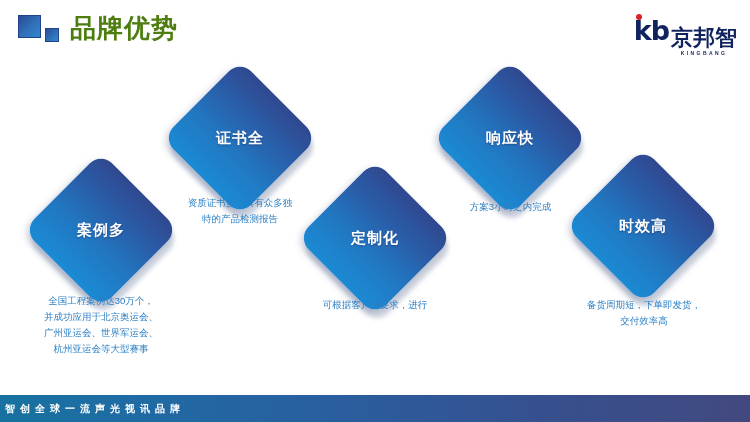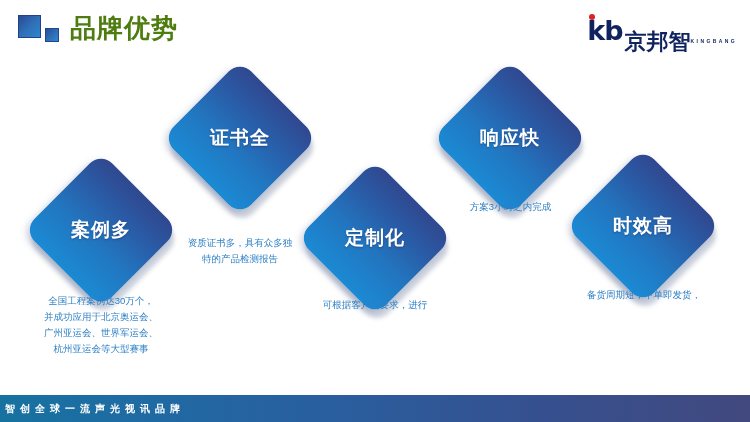--- a/index.html
+++ b/index.html
@@ -95,21 +95,21 @@
     left: 2px;
     top: -3px;
     width: 6px;
     height: 6px;
     border-radius: 50%;
     background: #d8232a;
   }
 
   .logo-cn-wrap {
     display: flex;
-    flex-direction: row;
+    flex-direction: column;
     align-items: center;
     justify-content: flex-end;
     margin-top: 20px;
   }
 
   .logo-cn {
     font-size: 22px;
     font-weight: bold;
     color: #10235e;
     line-height: 23px;
@@ -159,21 +159,21 @@
 
   .diamond-label {
     position: absolute;
     left: 0;
     top: 0;
     width: 110px;
     height: 110px;
     display: flex;
     align-items: center;
     justify-content: center;
-    font-size: 19px;
+    font-size: 15px;
     font-weight: bold;
     color: #ffffff;
     letter-spacing: 1px;
     text-shadow: 0 1px 2px rgba(20,40,90,0.45);
     white-space: nowrap;
     z-index: 3;
   }
 
   
   .caption {
@@ -240,21 +240,21 @@
     <div>并成功应用于北京奥运会、</div>
     <div>广州亚运会、世界军运会、</div>
     <div>杭州亚运会等大型赛事</div>
   </div>
 
   <div class="diamond-wrap" style="left:185px; top:83px;">
     <div class="diamond-shadow"></div>
     <div class="diamond"></div>
     <div class="diamond-label">证书全</div>
   </div>
-  <div class="caption" style="left:170px; top:195px; width:140px;margin-top:40px;">
+  <div class="caption" style="left:170px; top:195px; width:140px;">
     <div>资质证书多，具有众多独</div>
     <div>特的产品检测报告</div>
   </div>
 
   <div class="diamond-wrap" style="left:320px; top:183px;">
     <div class="diamond-shadow"></div>
     <div class="diamond"></div>
     <div class="diamond-label">定制化</div>
   </div>
   <div class="caption" style="left:305px; top:297px; width:140px;">
@@ -268,21 +268,22 @@
   </div>
   <div class="caption" style="left:443px; top:199px; width:135px;">
     <div>方案3小时之内完成</div>
   </div>
 
   <div class="diamond-wrap" style="left:588px; top:171px;">
     <div class="diamond-shadow"></div>
     <div class="diamond"></div>
     <div class="diamond-label">时效高</div>
   </div>
-  <div class="caption" style="left:570px; top:287px; width:148px;">
+  <div class="caption" style="left:570px; top:297px; width:148px;">
     <div>备货周期短，下单即发货，</div>
+    <div>交付效率高</div>
   </div>
 
   <div class="footer">
     <div class="footer-text">智创全球一流声光视讯品牌</div>
   </div>
 
 </div>
 
 </body></html>

